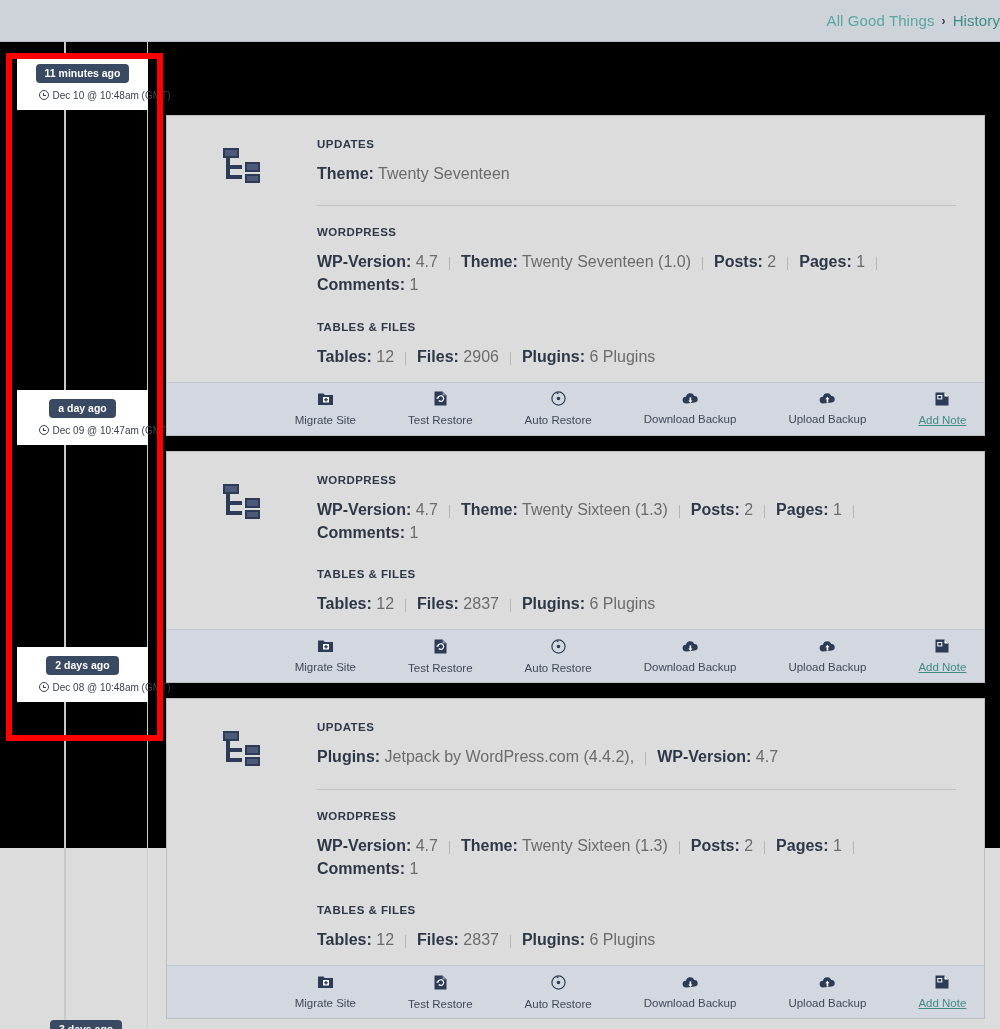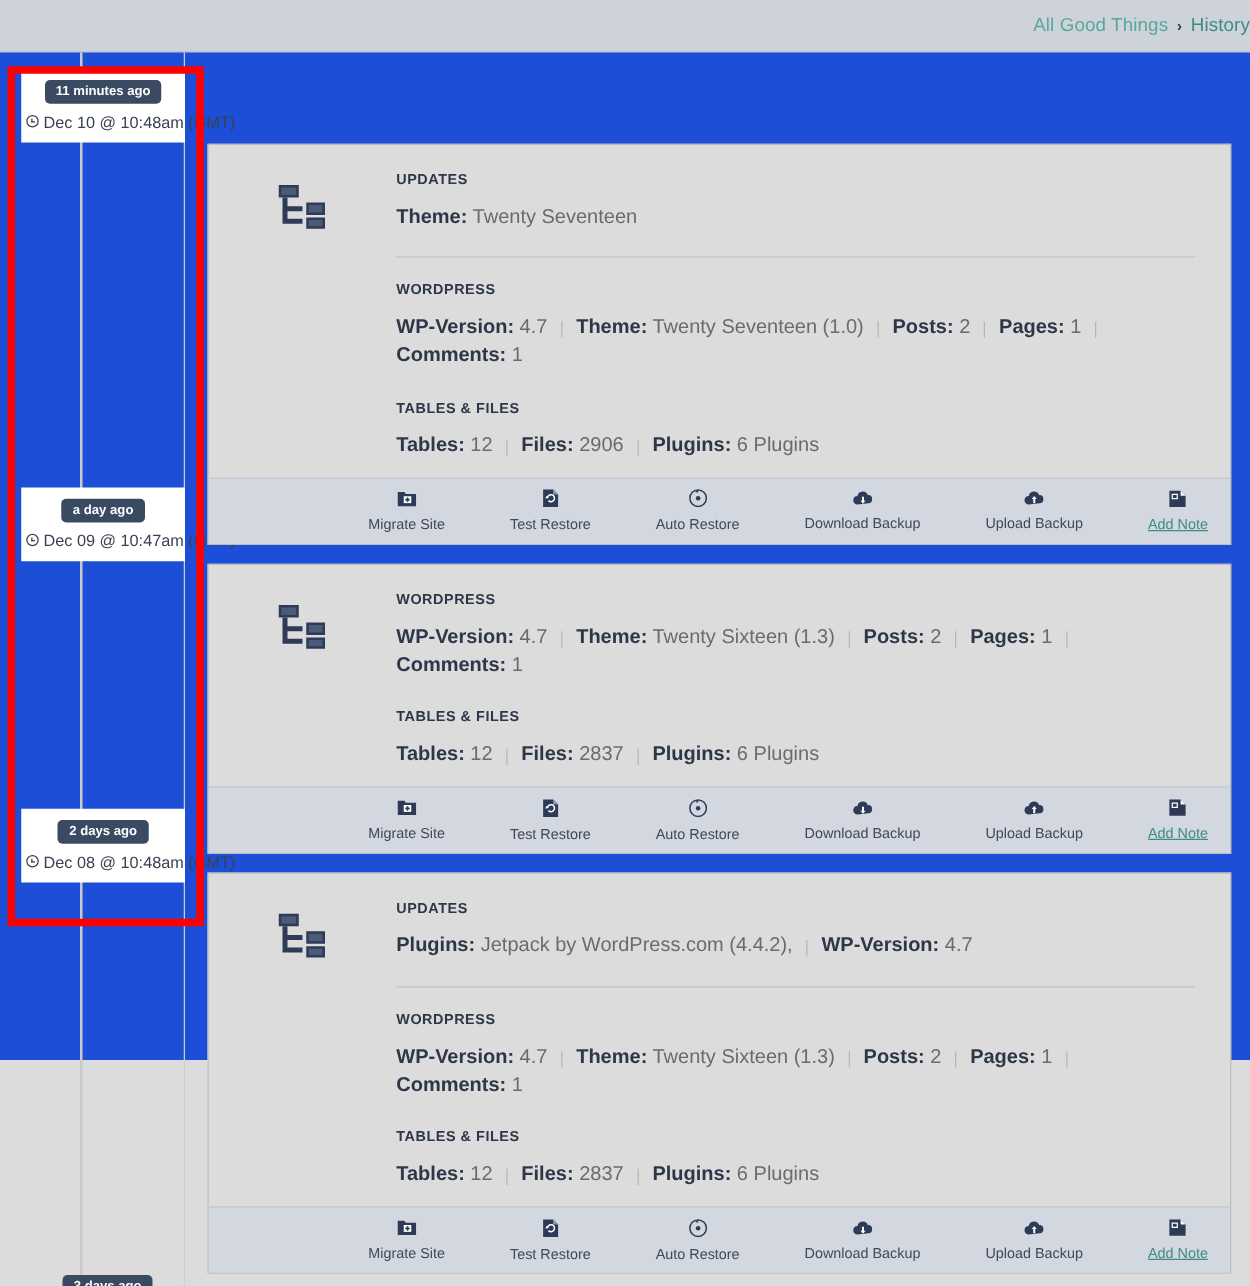--- a/index.html
+++ b/index.html
@@ -30,21 +30,21 @@
   }
   .breadcrumb .crumb { color: #59a69e; }
   .breadcrumb .crumb.last { color: #3f8c86; }
   .breadcrumb .sep { color: #2f3b4e; font-size: 12px; font-weight: bold; }
 
   
   .page {
     position: relative;
     width: 1000px;
     height: 806px;
-    background: #1d4ed8;
+    background: #000000;
   }
 
   
   .timeline {
     position: absolute;
     left: 0; top: 0;
     width: 160px;
     height: 987px;
   }
   .timeline-axis {
@@ -72,21 +72,21 @@
     background: #3b4a63;
     color: #ffffff;
     font-size: 10.5px;
     font-weight: bold;
     border-radius: 4px;
     padding: 4px 9px 4px 9px;
     line-height: 1;
   }
   .tl-date {
     margin-top: 7px;
-    font-size: 13px;
+    font-size: 10px;
     color: #3a4150;
     display: flex;
     align-items: center;
     justify-content: center;
     gap: 4px;
     white-space: nowrap;
     padding-left: 44px;
   }
   .clock {
     width: 10px; height: 10px;

